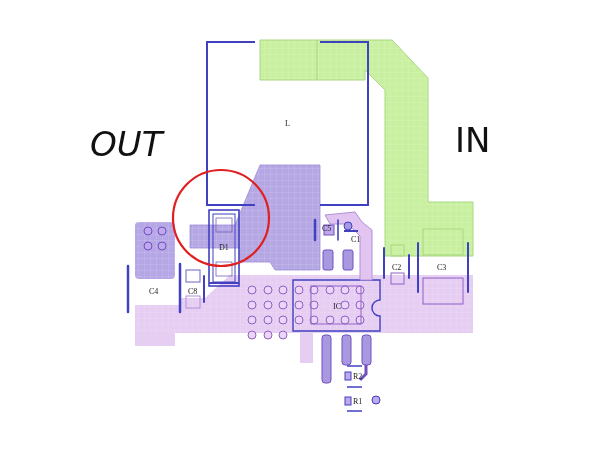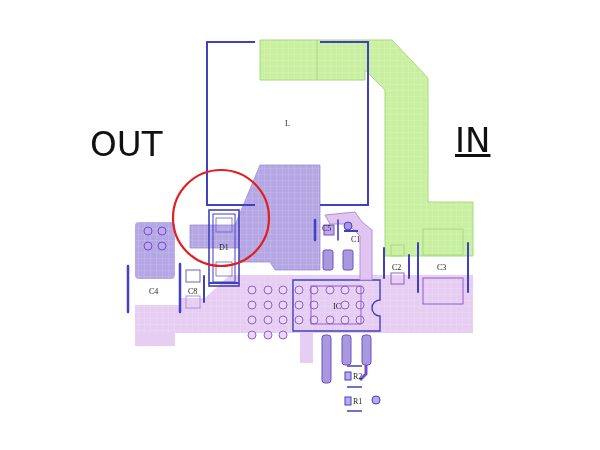--- a/index.html
+++ b/index.html
@@ -4,22 +4,22 @@
 <style>
   html, body { margin:0; padding:0; background:#ffffff; }
   body { width:600px; height:450px; position:relative; overflow:hidden; font-family:"Liberation Sans", sans-serif; }
   .side-label { position:absolute; font-size:34px; color:#111; font-family:"DejaVu Sans", sans-serif; }
   svg { position:absolute; left:0; top:0; }
   .ref { font-family:"Liberation Serif", serif; font-size:8px; fill:#222; }
 </style>
 </head>
 <body>
 
-<div class="side-label" style="left:90px; top:124px;">OUT</div>
-<div class="side-label" style="left:455px; top:120px;text-decoration:underline;">IN</div>
+<div class="side-label" style="left:90px; top:124px;font-style:italic;">OUT</div>
+<div class="side-label" style="left:455px; top:120px;">IN</div>
 
 <svg width="600" height="450" viewBox="0 0 600 450">
   <defs>
     <pattern id="grid" width="6" height="6" patternUnits="userSpaceOnUse">
       <path d="M6 0 L0 0 0 6" fill="none" stroke="rgba(255,255,255,0.35)" stroke-width="0.6"></path>
     </pattern>
   </defs>
 
   <g>
     <path d="M260 40 L392 40 L428 78 L428 202 L473 202 L473 256 L385 256 L385 90 L365 70 L365 80 L260 80 Z" fill="#c8f0a0" stroke="#a8d880" stroke-width="1"></path>

